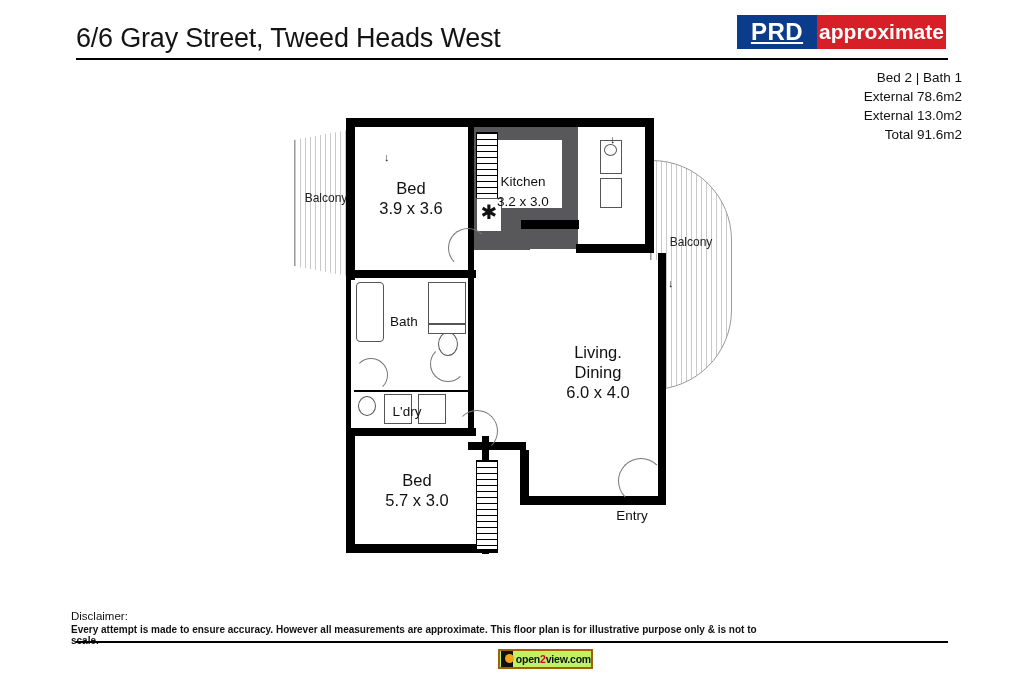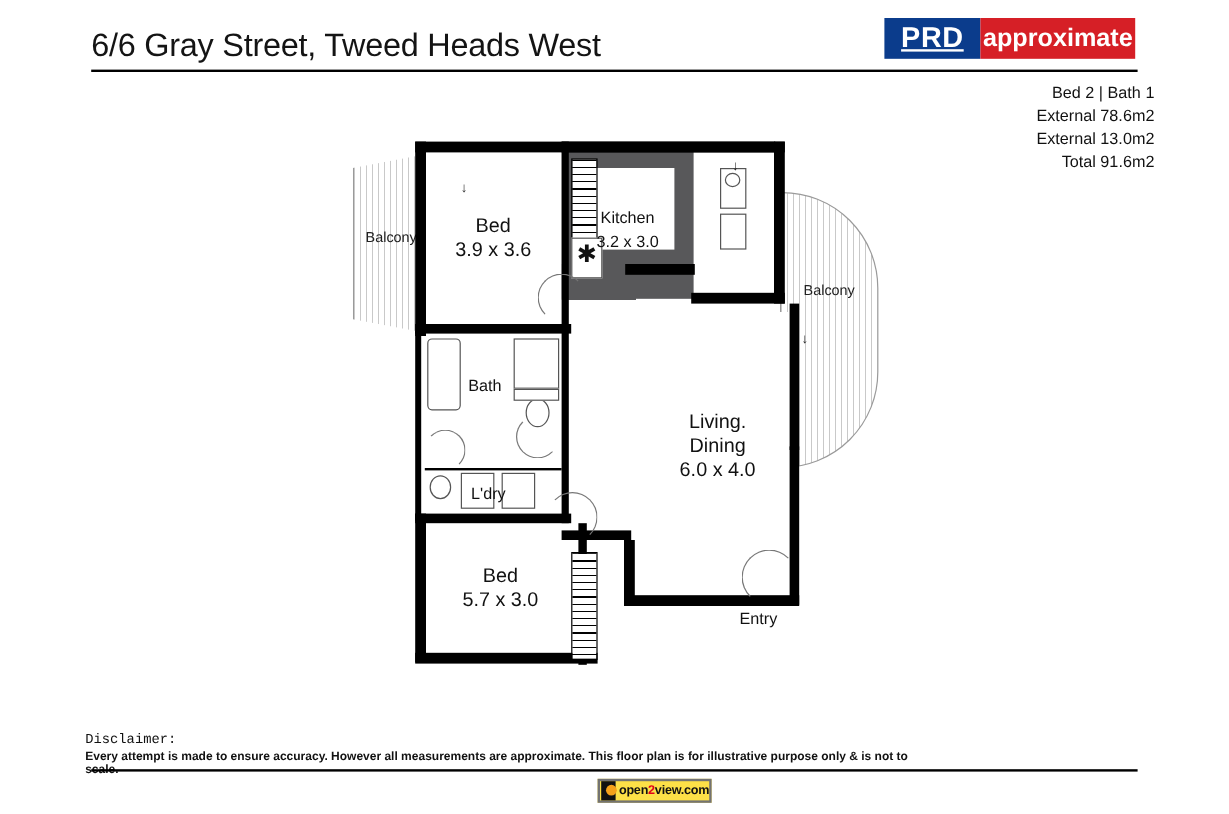--- a/index.html
+++ b/index.html
@@ -165,21 +165,20 @@
   #disclaimer {
     position: absolute;
     left: 71px;
     top: 610px;
     width: 700px;
   }
   #disclaimer .d-title {
     font-size: 11.5px;
     color: #111;
     margin-bottom: 2px;
-    font-family: Liberation Mono, monospace;
   }
   #disclaimer .d-body {
     font-size: 10px;
     font-weight: bold;
     color: #111;
   }
   #footer-rule {
     position: absolute;
     left: 76px;
     top: 641px;
@@ -188,22 +187,22 @@
     background: #000000;
   }
 
   
   #o2v {
     position: absolute;
     left: 498px;
     top: 649px;
     width: 95px;
     height: 20px;
-    border: 2px solid #737373;
-    background: #fde047;
+    border: 2px solid #a16207;
+    background: #bef264;
     display: flex;
     align-items: center;
     box-sizing: border-box;
   }
   #o2v .o2v-mark {
     width: 18px;
     height: 16px;
     background: #111111;
     margin-left: 1px;
     position: relative;

